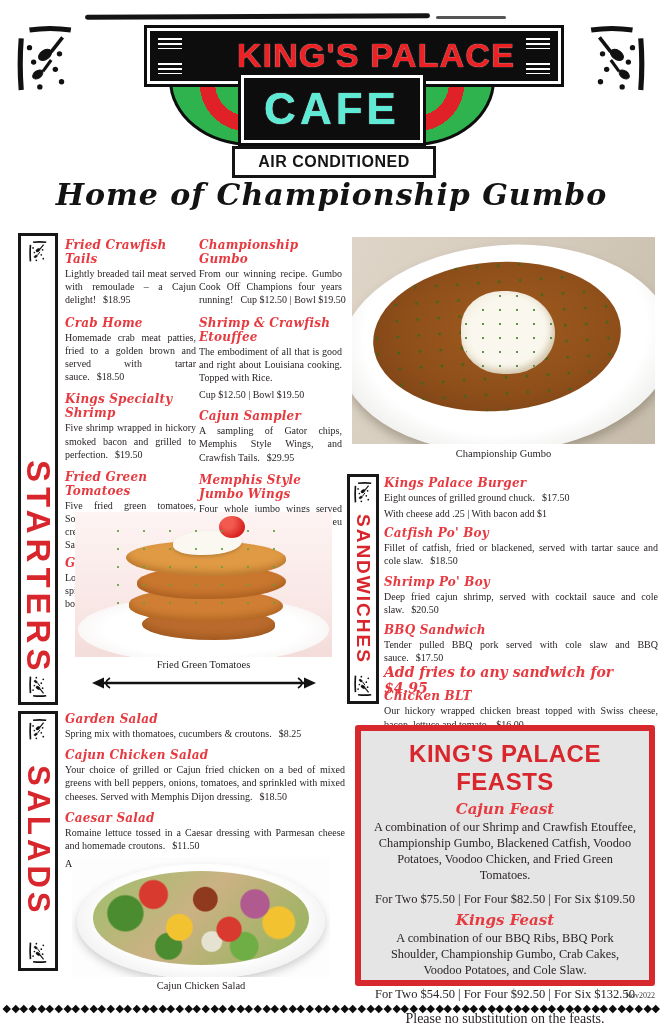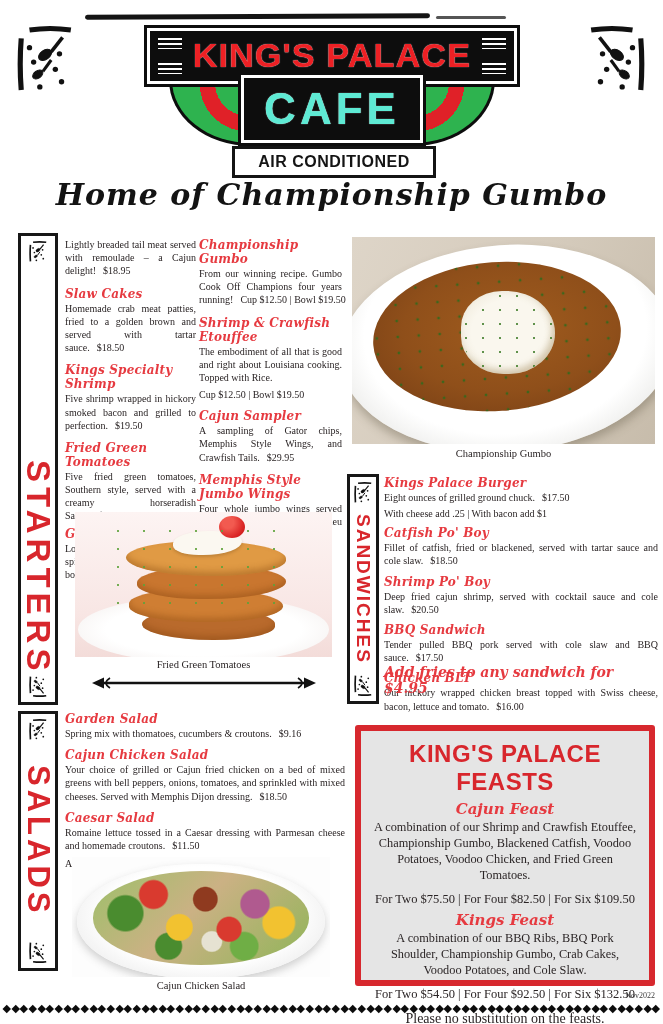--- a/index.html
+++ b/index.html
@@ -16,21 +16,21 @@
   svg.corner.tr{left:586px;transform:scaleX(-1);}
 
   
   .sign{position:absolute;left:147px;top:28px;width:370px;height:116px;}
   .fan{position:absolute;top:52px;width:76px;height:60px;border:3px solid #0d0d0d;z-index:1;}
   .fan.left{left:22px;border-radius:0 0 0 120%;
      background:radial-gradient(circle at 100% 0,#2eb34f 0 34%,#e02128 34% 50%,#2eb34f 50% 100%);}
   .fan.right{right:22px;border-radius:0 0 120% 0;
      background:radial-gradient(circle at 0 0,#2eb34f 0 34%,#e02128 34% 50%,#2eb34f 50% 100%);}
   .sign-top{position:absolute;left:0;top:0;width:364px;height:50px;background:#0d0d0d;
-     border:3px solid #fff;outline:3px solid #0d0d0d;z-index:2;display:flex;align-items:center;justify-content:center;}
+     border:3px solid #fff;outline:3px solid #0d0d0d;z-index:2;display:flex;align-items:center;justify-content:center;padding-left:44px;}
   .sign-top .logo-text{font-family:"Liberation Sans",sans-serif;font-weight:bold;font-size:33px;
      color:#ed2024;letter-spacing:1px;transform:scaleX(1.04);white-space:nowrap;
      text-shadow:0 0 1px #fff;}
   .neon{position:absolute;width:24px;height:11px;
      background:repeating-linear-gradient(#fff 0 2px,transparent 2px 5px);}
   .neon.a{left:8px;top:7px;} .neon.b{left:8px;bottom:7px;}
   .neon.c{right:8px;top:7px;} .neon.d{right:8px;bottom:7px;}
   .sign-bottom{position:absolute;left:94px;top:47px;width:176px;height:62px;background:#0d0d0d;
      border:3px solid #fff;outline:3px solid #0d0d0d;z-index:3;display:flex;align-items:center;justify-content:center;}
   .sign-bottom span{font-family:"Liberation Sans",sans-serif;font-weight:bold;font-size:44px;
@@ -210,24 +210,25 @@
         <use href="#orn"></use>
       </svg>
     <div class="rail-label">STARTERS</div>
     <svg class="mini-orn flip" viewBox="0 0 60 70">
         <use href="#orn"></use>
       </svg>
   </div>
 
   <div class="col" id="starters-col1">
     <div class="item">
+      <div class="item-name">Fried Crawfish Tails</div>
       <p class="item-desc"><span>Lightly breaded tail meat served with remoulade – a Cajun delight!</span><span class="price">$18.95</span></p>
     </div>
     <div class="item">
-      <div class="item-name">Slaw Cakes</div>
+      <div class="item-name">Crab Home</div>
       <p class="item-desc"><span>Homemade crab meat patties, fried to a golden brown and served with tartar sauce.</span><span class="price">$18.50</span></p>
     </div>
     <div class="item">
       <div class="item-name">Kings Specialty Shrimp</div>
       <p class="item-desc"><span>Five shrimp wrapped in hickory smoked bacon and grilled to perfection.</span><span class="price">$19.50</span></p>
     </div>
     <div class="item" style="margin-bottom:4px;">
       <div class="item-name">Fried Green Tomatoes</div>
       <p class="item-desc"><span>Five fried green tomatoes, Southern style, served with a creamy horseradish Sauce.</span><span class="price">$16.00</span></p>
     </div>
@@ -283,21 +284,21 @@
       <p class="extra-line">With cheese add .25 | With bacon add $1</p>
     </div>
     <div class="item" style="margin-bottom:7px;">
       <div class="item-name">Catfish Po' Boy</div>
       <p class="item-desc"><span>Fillet of catfish, fried or blackened, served with tartar sauce and cole slaw.</span><span class="price">$18.50</span></p>
     </div>
     <div class="item" style="margin-bottom:7px;">
       <div class="item-name">Shrimp Po' Boy</div>
       <p class="item-desc"><span>Deep fried cajun shrimp, served with cocktail sauce and cole slaw.</span><span class="price">$20.50</span></p>
     </div>
-    <div class="item" style="margin-bottom:7px;">
+    <div class="item" style="margin-bottom:25px;">
       <div class="item-name">BBQ Sandwich</div>
       <p class="item-desc"><span>Tender pulled BBQ pork served with cole slaw and BBQ sauce.</span><span class="price">$17.50</span></p>
     </div>
     <div class="item" style="margin-bottom:0;">
       <div class="item-name">Chicken BLT</div>
       <p class="item-desc"><span>Our hickory wrapped chicken breast topped with Swiss cheese, bacon, lettuce and tomato.</span><span class="price">$16.00</span></p>
     </div>
   </div>
   <div class="note-script" id="fries-note">Add fries to any sandwich for $4.95</div>
 
@@ -326,21 +327,21 @@
       </svg>
     <div class="rail-label">SALADS</div>
     <svg class="mini-orn flip" viewBox="0 0 60 70">
         <use href="#orn"></use>
       </svg>
   </div>
 
   <div class="col" id="salads-col">
     <div class="item" style="margin-bottom:8px;">
       <div class="item-name">Garden Salad</div>
-      <p class="item-desc"><span>Spring mix with thomatoes, cucumbers &amp; croutons.</span><span class="price">$9.16</span></p>
+      <p class="item-desc"><span>Spring mix with thomatoes, cucumbers &amp; croutons.</span><span class="price">$8.25</span></p>
     </div>
     <div class="item" style="margin-bottom:8px;">
       <div class="item-name">Cajun Chicken Salad</div>
       <p class="item-desc"><span>Your choice of grilled or Cajun fried chicken on a bed of mixed greens with bell peppers, onions, tomatoes, and sprinkled with mixed cheeses. Served with Memphis Dijon dressing.</span><span class="price">$18.50</span></p>
     </div>
     <div class="item" style="margin-bottom:6px;">
       <div class="item-name">Caesar Salad</div>
       <p class="item-desc"><span>Romaine lettuce tossed in a Caesar dressing with Parmesan cheese and homemade croutons.</span><span class="price">$11.50</span></p>
     </div>
     <p class="plain-note">Add a portion of grilled chicken $9</p>

